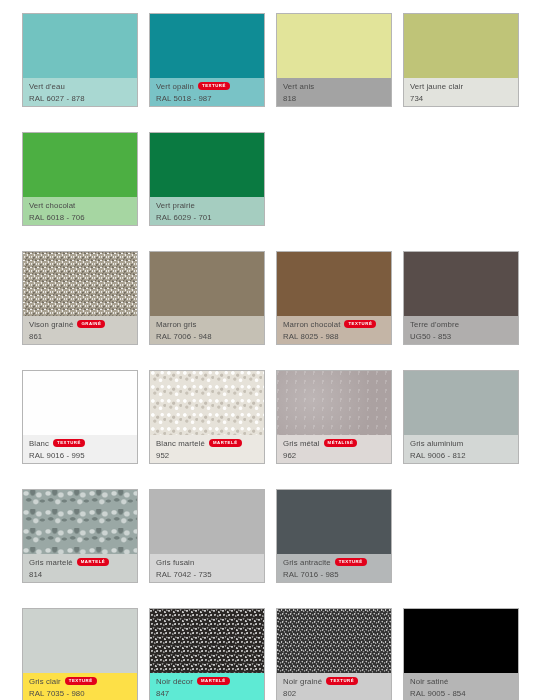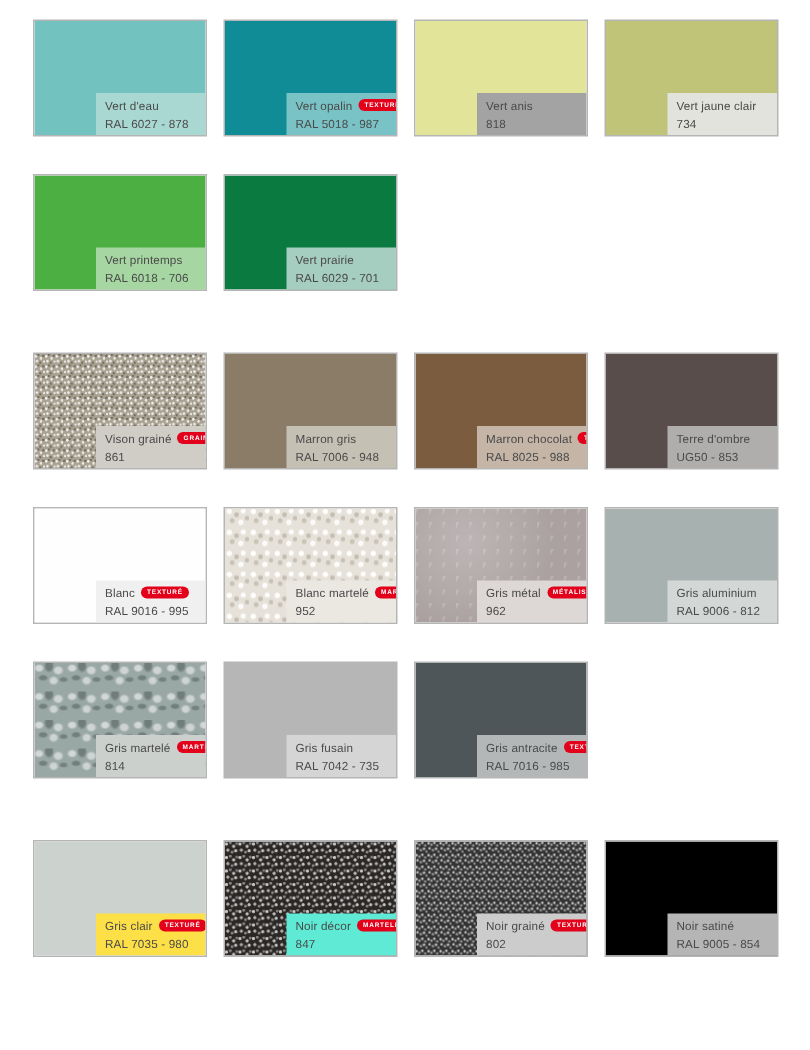--- a/index.html
+++ b/index.html
@@ -16,29 +16,28 @@
     height: 700px;
     padding: 13px 0 0 22px;
   }
   .swatch-row {
     display: flex;
     gap: 11px;
     margin-bottom: 25px;
   }
   .swatch-card {
     width: 116px;
-    height: 78px;
+    height: 94px;
     position: relative;
     border: 1px solid rgba(120,120,120,0.55);
     overflow: hidden;
     display: flex;
     flex-direction: column;
     justify-content: flex-end;
     background-repeat: repeat;
-    padding-left: 41px;
   }
   .swatch-fill {
     position: absolute;
     left: 0; top: 0; right: 0; bottom: 0;
   }
   .swatch-texture {
     position: absolute;
     left: 0; top: 0; right: 0; bottom: 0;
     pointer-events: none;
   }
@@ -123,21 +122,21 @@
           </div>
           <span class="cap-code">734</span>
         </div>
       </div>
     </div>
     <div class="swatch-row">
       <div class="swatch-card">
         <div class="swatch-fill" style="background: rgb(76, 175, 66);"></div>
         <div class="swatch-caption" style="background: rgb(166, 214, 162);">
           <div class="cap-line1">
-            <span class="cap-name">Vert printemps</span>
+            <span class="cap-name">Vert chocolat</span>
           </div>
           <span class="cap-code">RAL 6018 - 706</span>
         </div>
       </div>
       <div class="swatch-card">
         <div class="swatch-fill" style="background: rgb(10, 122, 65);"></div>
         <div class="swatch-caption" style="background: rgb(165, 205, 192);">
           <div class="cap-line1">
             <span class="cap-name">Vert prairie</span>
           </div>

